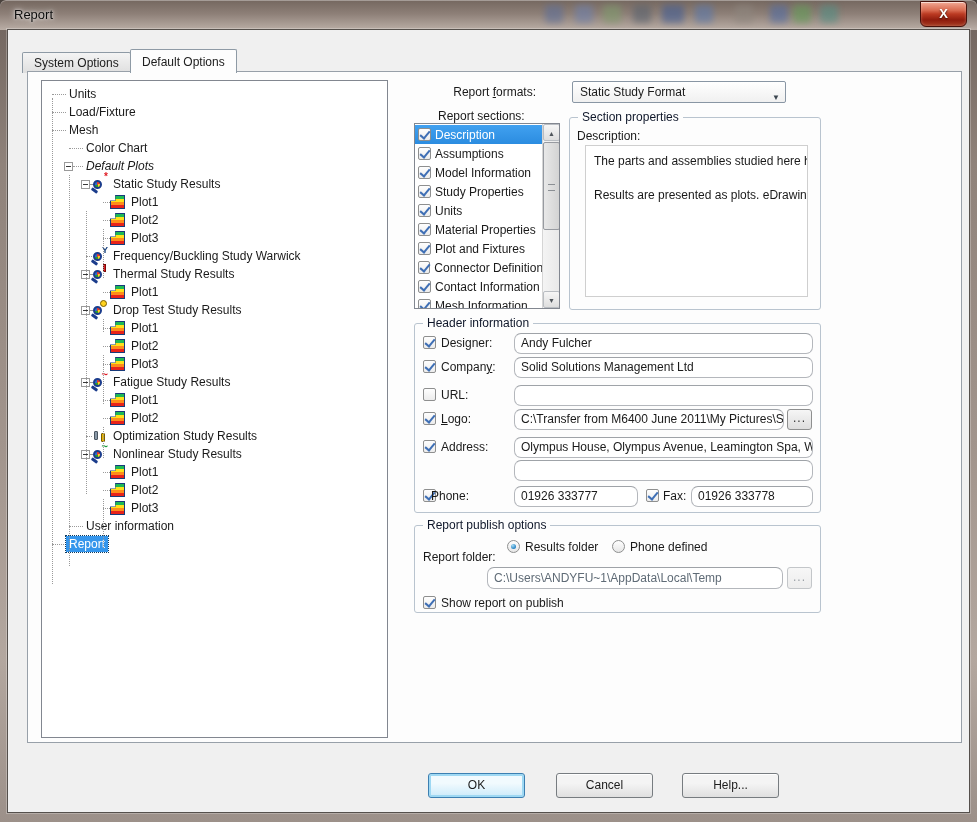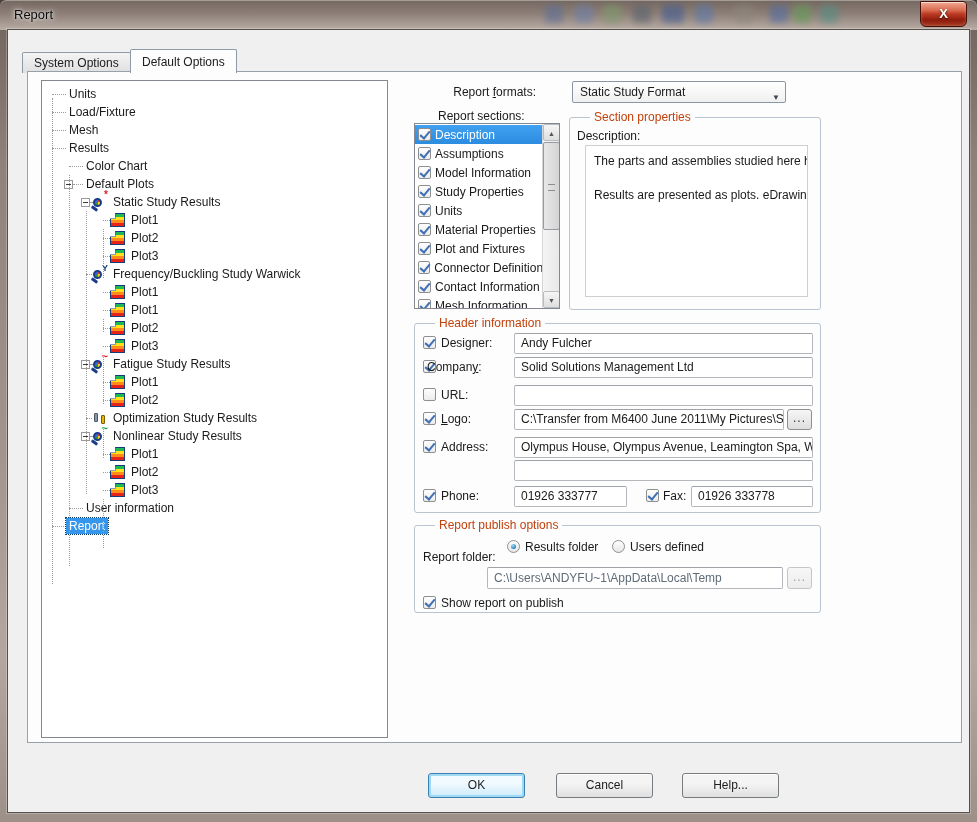--- a/index.html
+++ b/index.html
@@ -89,37 +89,37 @@
     background:linear-gradient(90deg,#f4f4f4,#e9e9e9); border-left:1px solid #d5d5d5; }
   .sbtn { position:absolute; left:0; width:17px; height:17px; text-align:center; font-size:7px;
     color:#50565c; line-height:17px; background:linear-gradient(180deg,#f6f6f6,#dedede);
     border:1px solid #b9bdc2; border-radius:2px; cursor:pointer; }
   .sthumb { position:absolute; left:0; top:18px; width:17px; height:88px; cursor:pointer;
     background:linear-gradient(90deg,#e8e8e8,#d3d3d3); border:1px solid #979aa0; border-radius:2px; }
   .sthumb::after { content:""; position:absolute; left:4px; top:41px; width:7px; height:5px;
     border-top:1px solid #8b8f94; border-bottom:1px solid #8b8f94; }
 
   .groupbox { position:absolute; border:1px solid #b9c4cf; border-radius:3px; }
-  .gtitle { position:absolute; top:-8px; left:20px; background:#fdfdfd; padding:0 4px; color:#c2410c; white-space:nowrap; }
+  .gtitle { position:absolute; top:-8px; left:8px; background:#fdfdfd; padding:0 4px; color:#0f172a; white-space:nowrap; }
 
   .descbox { position:absolute; left:15px; top:27px; width:223px; height:152px;
     background:#fff; border:1px solid #cfcfcf; padding:7px 8px; overflow:hidden; }
   .descbox div { line-height:17px; white-space:nowrap; }
 
   .cb { position:absolute; width:13px; height:13px; border:1px solid #8e8f8f; border-radius:2px;
     background:linear-gradient(180deg,#fefefe,#ececec); cursor:pointer; }
   .cb.on::after { content:""; position:absolute; left:3px; top:0px; width:4px; height:8px;
     border:solid #3f6fb5; border-width:0 2px 2px 0; transform:rotate(40deg); }
   .rd { position:absolute; width:13px; height:13px; border:1px solid #8e8f8f; border-radius:50%;
     background:linear-gradient(180deg,#fefefe,#e6e6e6); cursor:pointer; }
   .rd.on::after { content:""; position:absolute; left:3px; top:3px; width:5px; height:5px; border-radius:50%;
     background:radial-gradient(circle at 35% 30%,#a6dcf5,#1f7ec0 75%); }
 
   .tf { position:absolute; height:21px; background:#fff; border:1px solid #b4b7bc; border-top-color:#9fa3a8;
-    border-radius:2px; line-height:19px; padding:0 6px; white-space:nowrap; overflow:hidden; cursor:text; }
+    border-radius:7px; line-height:19px; padding:0 6px; white-space:nowrap; overflow:hidden; cursor:text; }
   .tf.gray { color:#5f6b76; }
 
   .mini-btn { position:absolute; width:25px; height:21px; text-align:center; line-height:17px;
     background:linear-gradient(180deg,#f6f6f6,#dedede); border:1px solid #8e8f8f; border-radius:3px;
     color:#333; cursor:pointer; letter-spacing:1px; }
   .mini-btn.dis { border-color:#c3c6c9; color:#9aa0a6; background:linear-gradient(180deg,#f7f7f7,#ededed); }
 
   .btn { position:absolute; width:97px; height:25px; text-align:center; line-height:23px; cursor:pointer;
     background:linear-gradient(180deg,#f4f4f4 40%,#e0e0e0); border:1px solid #777c80; border-radius:3px;
     box-shadow:inset 0 1px 0 #fff; color:#1c1c1c; }
@@ -167,29 +167,25 @@
               <span class="tlabel">Units</span>
             </div>
             <div class="trow" style="padding-left: 10px;">
               <span class="stub" style="width: 14px;"></span>
               <span class="tlabel">Load/Fixture</span>
             </div>
             <div class="trow" style="padding-left: 10px;">
               <span class="stub" style="width: 14px;"></span>
               <span class="tlabel">Mesh</span>
             </div>
-            <div class="trow" style="padding-left: 10px;">
-              <span class="stub" style="width: 14px;"></span>
-              <span class="tlabel">Results</span>
-            </div>
             <div class="trow" style="padding-left: 27px;">
               <span class="stub" style="width: 14px;"></span>
               <span class="tlabel">Color Chart</span>
             </div>
-            <div class="trow" style="padding-left: 22px;">
+            <div class="trow" style="padding-left: 22px; font-style: italic;">
               <span class="expander"></span>
               <span class="stub" style="width: 10px;"></span>
               <span class="tlabel">Default Plots</span>
             </div>
             <div class="trow" style="padding-left: 39px;">
               <span class="expander"></span>
               <span class="stub" style="width: 2px;"></span>
               <span class="tico">
                 <span class="lens"></span>
                 <span class="handle"></span>
@@ -220,26 +216,46 @@
             </div>
             <div class="trow" style="padding-left: 44px;">
               <span class="stub" style="width: 6px;"></span>
               <span class="tico">
                 <span class="lens"></span>
                 <span class="handle"></span>
                 <span class="mk mk-freq">Y</span>
               </span>
               <span class="tlabel">Frequency/Buckling Study Warwick</span>
             </div>
+            <div class="trow" style="padding-left: 39px;">
+              <span class="expander"></span>
+              <span class="stub" style="width: 2px;"></span>
+              <span class="tico">
+                <span class="lens"></span>
+                <span class="handle"></span>
+                <span class="mk mk-thermal"></span>
+              </span>
+              <span class="tlabel">Thermal Study Results</span>
+            </div>
             <div class="trow" style="padding-left: 61px;">
               <span class="stub" style="width: 7px;"></span>
               <span class="ico-plot">
                 <i></i>
               </span>
               <span class="tlabel">Plot1</span>
+            </div>
+            <div class="trow" style="padding-left: 39px;">
+              <span class="expander"></span>
+              <span class="stub" style="width: 2px;"></span>
+              <span class="tico">
+                <span class="lens"></span>
+                <span class="handle"></span>
+                <span class="mk mk-drop"></span>
+              </span>
+              <span class="tlabel">Drop Test Study Results</span>
             </div>
             <div class="trow" style="padding-left: 61px;">
               <span class="stub" style="width: 7px;"></span>
               <span class="ico-plot">
                 <i></i>
               </span>
               <span class="tlabel">Plot1</span>
             </div>
             <div class="trow" style="padding-left: 61px;">
               <span class="stub" style="width: 7px;"></span>
@@ -405,52 +421,52 @@
       </div>
 
       <div class="groupbox" style="left:386px;top:251px;width:407px;height:190px">
         <span class="gtitle">Header information</span>
 
         <span class="cb on" style="left:8px;top:12px"></span>
         <div class="rlabel" style="left:26px;top:12px">Designer:</div>
         <div class="tf" style="left:99px;top:9px;width:299px">Andy Fulcher</div>
 
         <span class="cb on" style="left:8px;top:36px"></span>
-        <div class="rlabel" style="left:12px;top:36px"><span>Compan</span><u>y</u><span>:</span></div>
+        <div class="rlabel" style="left:26px;top:36px"><span>Compan</span><u>y</u><span>:</span></div>
         <div class="tf" style="left:99px;top:33px;width:299px">Solid Solutions Management Ltd</div>
 
         <span class="cb" style="left:8px;top:64px"></span>
         <div class="rlabel" style="left:26px;top:64px">URL:</div>
         <div class="tf" style="left:99px;top:61px;width:299px"></div>
 
         <span class="cb on" style="left:8px;top:88px"></span>
         <div class="rlabel" style="left:26px;top:88px"><span></span><u>L</u><span>ogo:</span></div>
         <div class="tf" style="left:99px;top:85px;width:270px">C:\Transfer from M6400 June 2011\My Pictures\SSM Lo</div>
         <div class="mini-btn" style="left:372px;top:85px">...</div>
 
         <span class="cb on" style="left:8px;top:116px"></span>
         <div class="rlabel" style="left:26px;top:116px">Address:</div>
         <div class="tf" style="left:99px;top:113px;width:299px">Olympus House, Olympus Avenue, Leamington Spa, Warwick</div>
         <div class="tf" style="left:99px;top:136px;width:299px"></div>
 
         <span class="cb on" style="left:8px;top:165px"></span>
-        <div class="rlabel" style="left:26px;top:165px">Phone:</div>
-        <div class="tf" style="left:99px;top:162px;width:113px">01926 333777</div>
+        <div class="rlabel" style="left:16px;top:165px">Phone:</div>
+        <div class="tf" style="left:99px;top:162px;width:124px">01926 333777</div>
         <span class="cb on" style="left:231px;top:165px"></span>
         <div class="rlabel" style="left:248px;top:165px">Fax:</div>
         <div class="tf" style="left:276px;top:162px;width:122px">01926 333778</div>
       </div>
 
       <div class="groupbox" style="left:386px;top:453px;width:407px;height:88px">
         <span class="gtitle">Report publish options</span>
         <div class="rlabel" style="left:8px;top:24px">Report folder:</div>
         <span class="rd on" style="left:92px;top:14px"></span>
         <div class="rlabel" style="left:110px;top:14px">Results folder</div>
         <span class="rd" style="left:197px;top:14px"></span>
-        <div class="rlabel" style="left:215px;top:14px">Users defined</div>
+        <div class="rlabel" style="left:215px;top:14px">Phone defined</div>
         <div class="tf gray" style="left:72px;top:41px;width:296px;height:22px;line-height:20px">C:\Users\ANDYFU~1\AppData\Local\Temp</div>
         <div class="mini-btn dis" style="left:372px;top:41px;height:22px;line-height:18px">...</div>
         <span class="cb on" style="left:8px;top:70px"></span>
         <div class="rlabel" style="left:26px;top:70px">Show report on publish</div>
       </div>
     </div>
 
     <div class="btn default" style="left:420px;top:743px">OK</div>
     <div class="btn" style="left:548px;top:743px">Cancel</div>
     <div class="btn" style="left:674px;top:743px">Help...</div>

